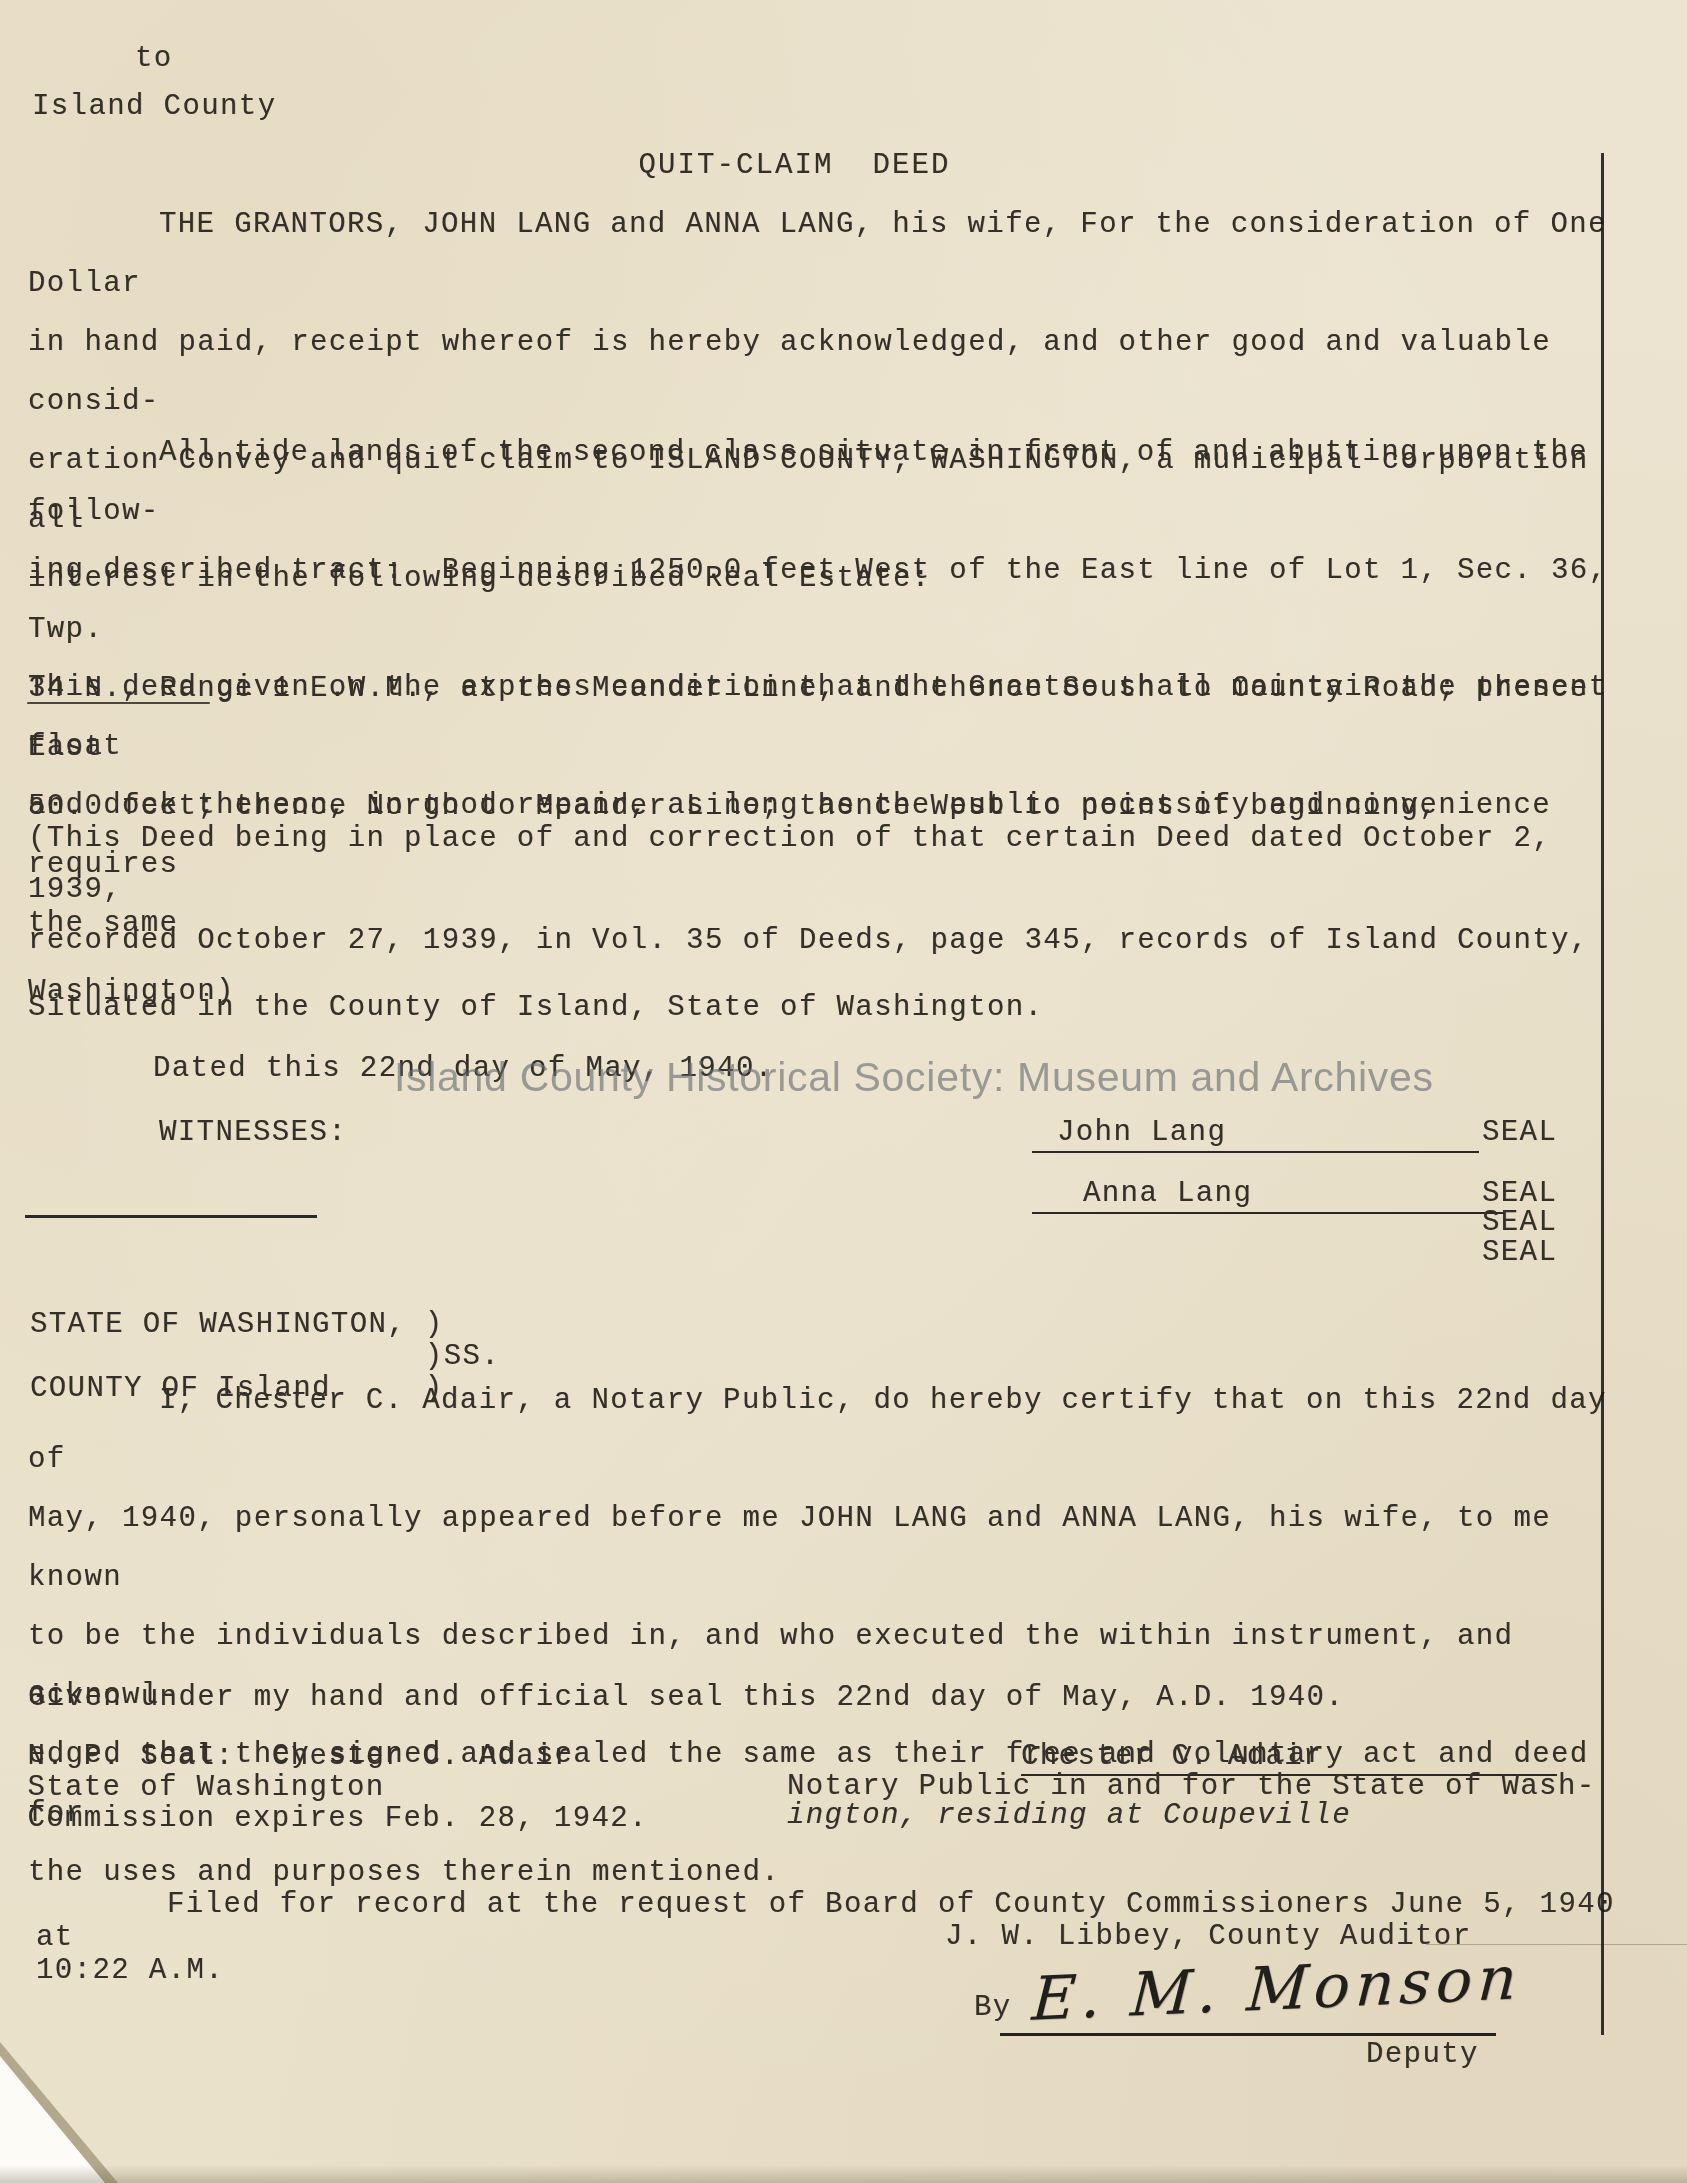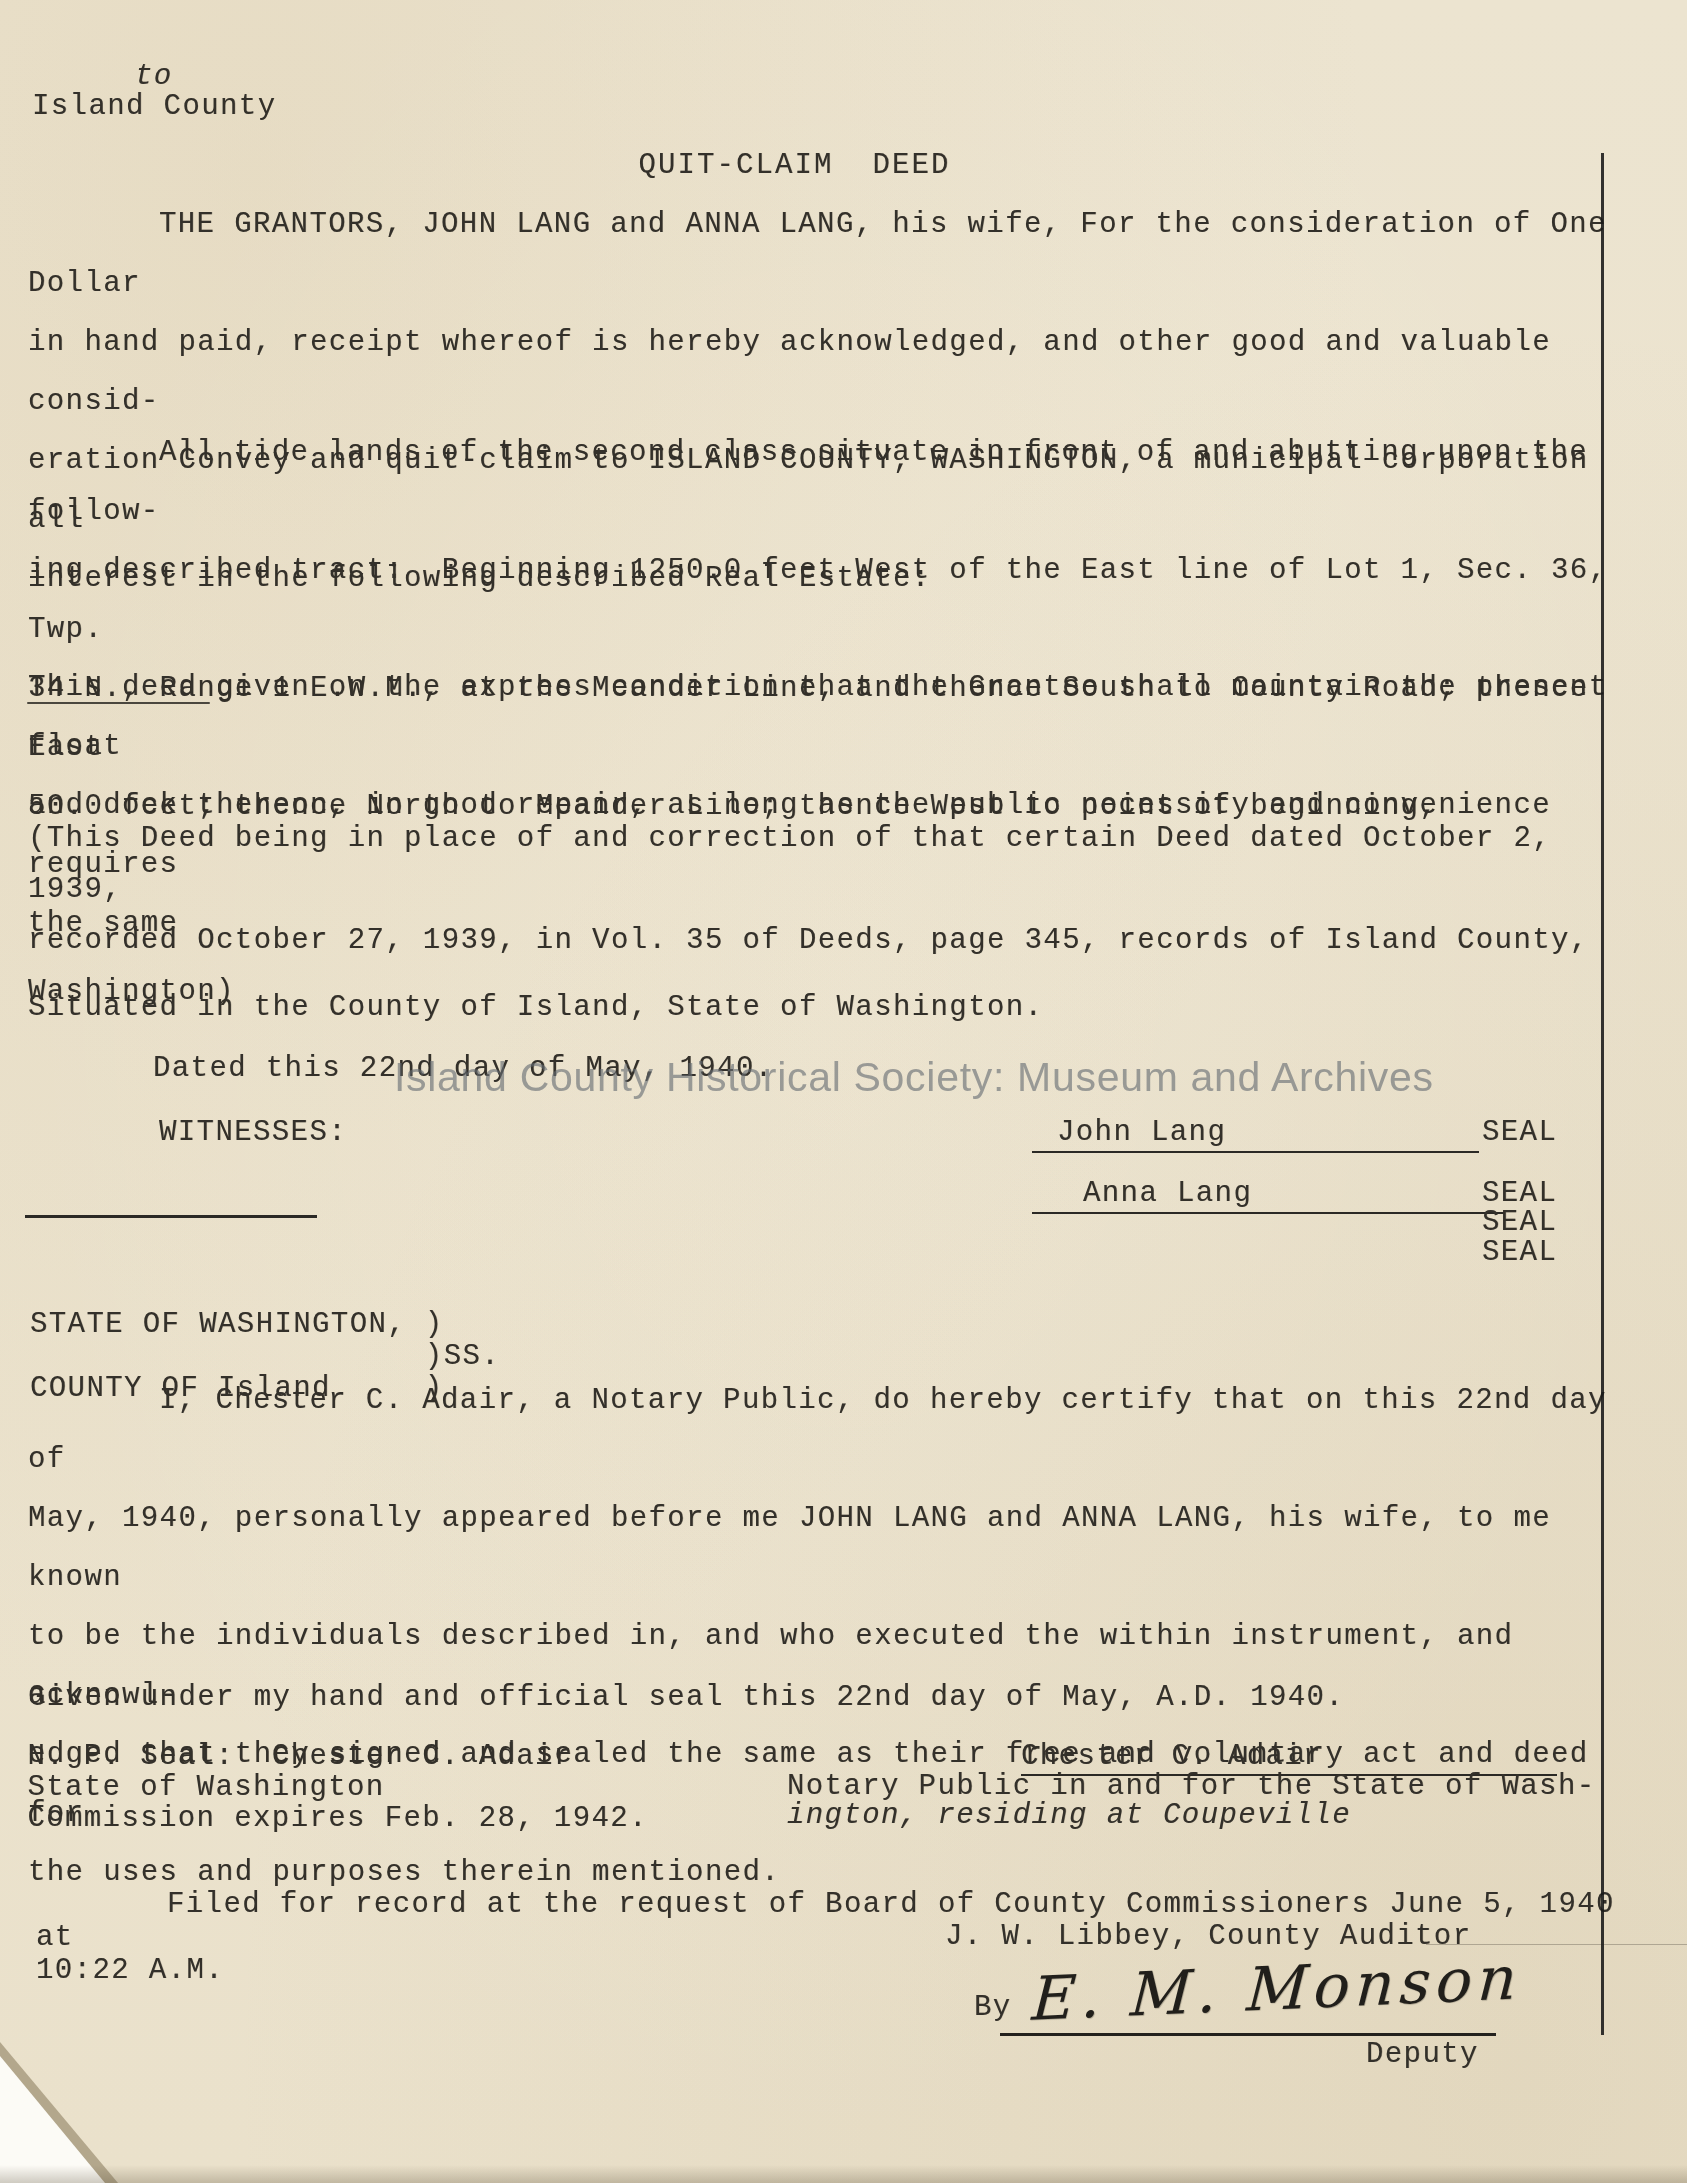--- a/index.html
+++ b/index.html
@@ -15,21 +15,21 @@
   }
   .txt{
     position:absolute;
     white-space:pre-wrap;
     font-size:29px;
     letter-spacing:1.4px;
     text-shadow:0.4px 0.4px 0.6px rgba(60,52,40,0.35);
   }
   .para{left:28px;width:1617px;line-height:59px;}
   .indent{text-indent:131px;}
-  .pos-to{left:135px;top:60px;font-style:italic;}
+  .pos-to{left:135px;top:42px;}
   .pos-county{left:32px;top:90px;}
   .title{left:0;top:149px;width:1589px;text-align:center;letter-spacing:2.1px;}
   .pos-p1{top:195px;}
   .pos-p2{top:423px;}
   .pos-p3{top:658px;}
   .pos-p4{top:813px;line-height:51px;}
   .pos-situated{left:28px;top:991px;}
   .pos-dated{left:153px;top:1052px;}
   .pos-witnesses{left:159px;top:1116px;}
   .sig-line{height:35px;border-bottom:2.1px solid #2b2925;}

